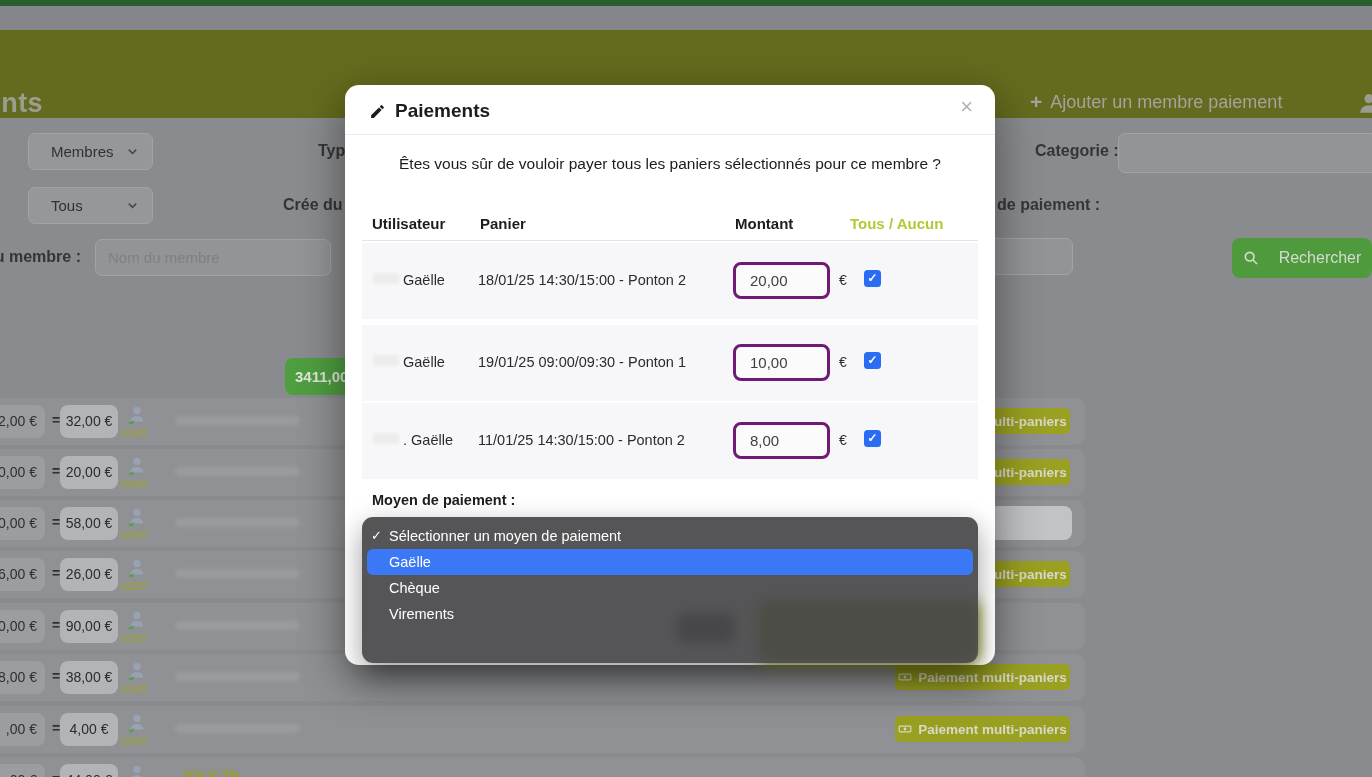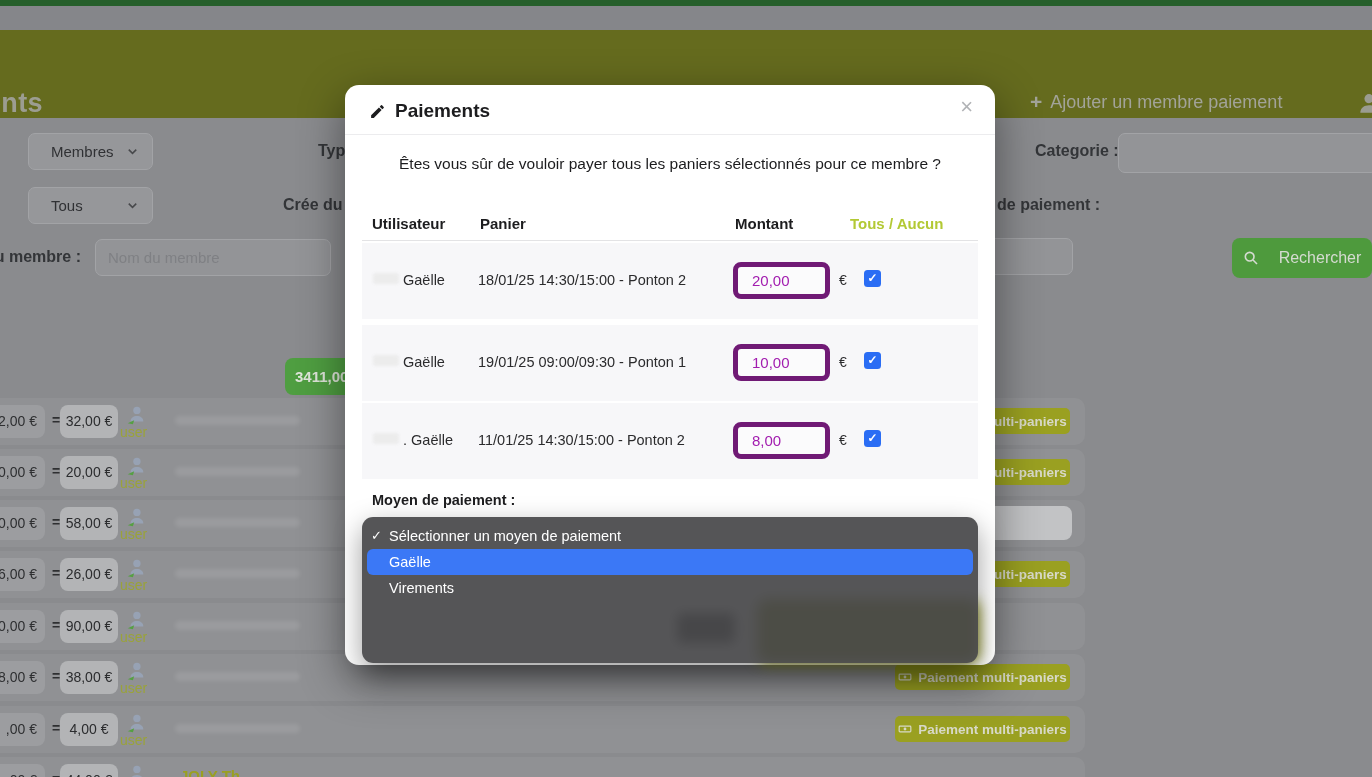--- a/index.html
+++ b/index.html
@@ -48,21 +48,21 @@
   .m-title { position:absolute; left:24px; top:15px; font-size:19px; font-weight:600; color:#1d1d1f; display:flex; align-items:center; gap:9px; }
   .m-close { position:absolute; right:22px; top:11px; font-size:22px; color:#b1b3b6; cursor:pointer; line-height:1; }
   .m-question { position:absolute; left:0; top:70px; width:100%; text-align:center; font-size:15.5px; color:#1c1c1e; }
   .mt-head { position:absolute; top:130px; font-size:15px; font-weight:bold; color:#1d1d1f; }
   .mt-head.lime { color:#b3c934; font-weight:bold; }
   .mt-underline { position:absolute; left:17px; right:17px; top:155px; border-bottom:1px solid #e3e3e5; }
   .m-row { position:absolute; left:17px; width:616px; height:76px; background:#f7f7f9; }
   .m-redact { position:absolute; left:11px; top:30px; width:26px; height:11px; background:#ececec; border-radius:3px; filter:blur(1.5px); }
   .m-user { position:absolute; left:41px; top:29px; font-size:14.5px; color:#2b2b2d; }
   .m-panier { position:absolute; left:116px; top:29px; font-size:14.5px; color:#2b2b2d; }
-  .m-amount { position:absolute; left:371px; top:19px; width:97px; height:37px; background:#fbfbfc; border:5px solid #701a75; border-radius:8px; padding-left:14px; font-size:15px; color:#a21caf; font-family:"Liberation Sans",sans-serif; }
+  .m-amount { position:absolute; left:371px; top:19px; width:97px; height:37px; background:#fbfbfc; border:3px solid #701a75; border-radius:8px; padding-left:14px; font-size:15px; color:#404040; font-family:"Liberation Sans",sans-serif; }
   .m-euro { position:absolute; left:477px; top:29px; font-size:14px; color:#2b2b2d; }
   .m-check { position:absolute; left:502px; top:27px; width:17px; height:17px; background:#2a6df4; border-radius:3.5px; color:#fff; font-size:12px; font-weight:bold; text-align:center; line-height:17px; cursor:pointer; }
   .m-paylabel { position:absolute; left:27px; top:407px; font-size:14.5px; font-weight:bold; color:#1d1d1f; }
   .ghost-olive { position:absolute; left:412px; top:514px; width:222px; height:64px; background:#82870e; border-radius:10px; filter:blur(7px); }
   .ghost-dark  { position:absolute; left:332px; top:528px; width:58px; height:30px; background:#3a3a3c; border-radius:6px; filter:blur(6px); }
 
   
   .dropdown { position:absolute; left:362px; top:517px; width:616px; height:146px; background:rgba(72,72,74,.93); border-radius:11px; box-shadow:0 10px 28px rgba(0,0,0,.38); z-index:20; padding-top:6px; }
   .dd-opt { position:relative; height:26px; line-height:26px; color:#ffffff; font-size:14.5px; padding-left:27px; cursor:pointer; }
   .dd-check { position:absolute; left:9px; top:0; font-size:13px; }
@@ -338,17 +338,20 @@
 
   <div class="dropdown">
     <div class="dd-opt">
       <span class="dd-check">✓</span>
       <span>Sélectionner un moyen de paiement</span>
     </div>
     <div class="dd-opt dd-selected">
       <span>Gaëlle</span>
     </div>
     <div class="dd-opt">
+      <span>Chèque</span>
+    </div>
+    <div class="dd-opt">
       <span>Virements</span>
     </div>
   </div>
 
 </div>
 
 </body></html>

